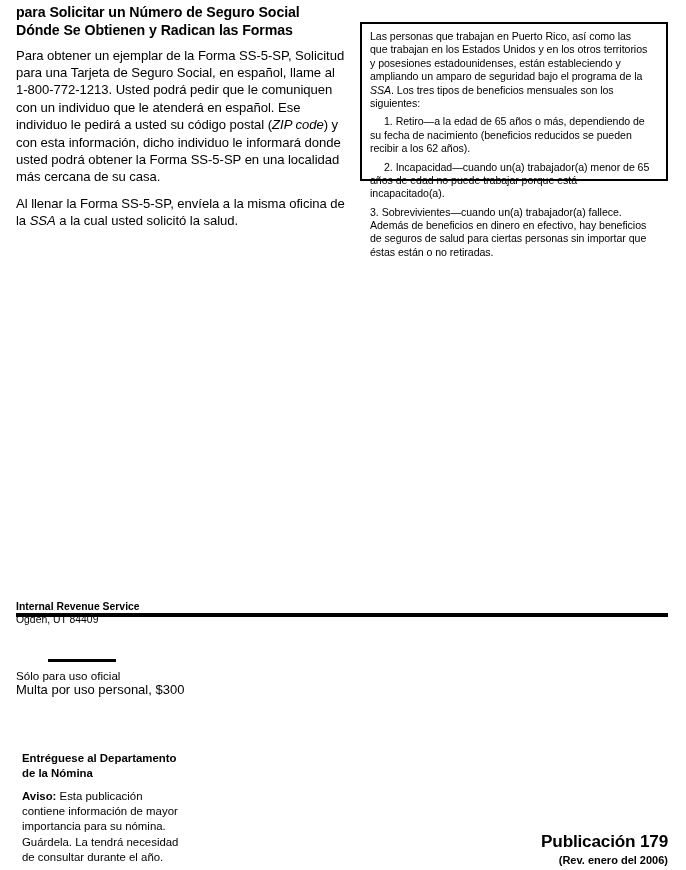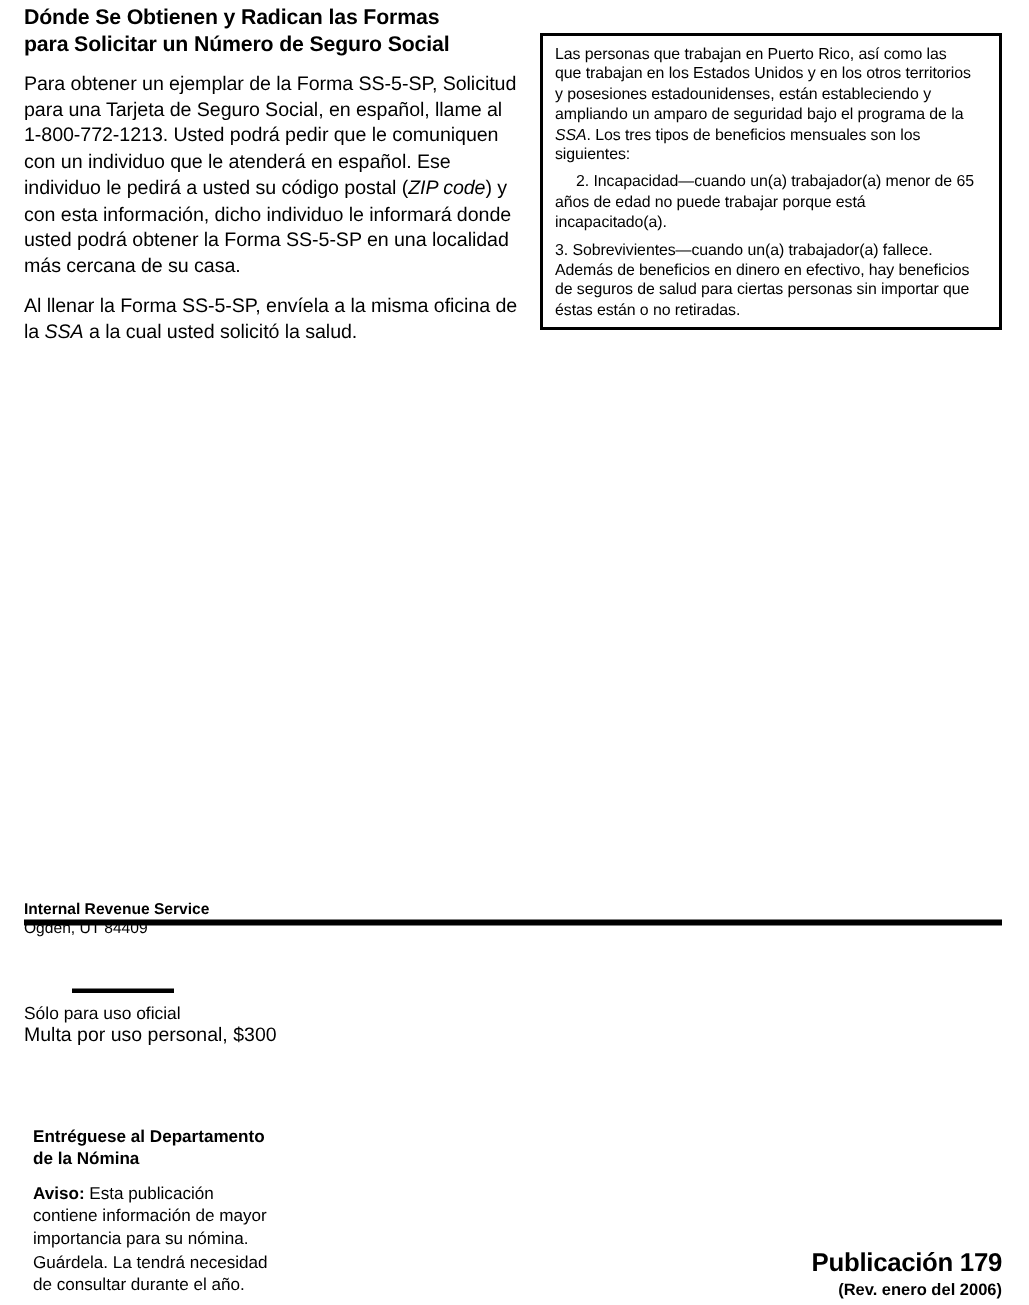--- a/index.html
+++ b/index.html
@@ -41,21 +41,21 @@
   }
   .body-para:last-child { margin-bottom: 0; }
   .ital { font-style: italic; }
 
   
   .callout-box {
     position: absolute;
     left: 360px;
     top: 22px;
     width: 308px;
-    height: 198px;
+    height: 159px;
     box-sizing: border-box;
     border: 2px solid #000000;
     padding: 6px 16px 0 8px;
   }
   .callout-para {
     font-size: 10.6px;
     line-height: 1.265;
     margin: 0 0 5px 0;
     letter-spacing: -0.05px;
   }
@@ -160,35 +160,36 @@
     line-height: 1.25;
     margin: 2px 0 0 0;
   }
 </style>
 </head>
 <body>
 
 <div class="left-col">
 
   <h1 class="doc-heading">
+    <span class="hl">para Solicitar un Número de Seguro Social</span>
     <span class="hl">Dónde Se Obtienen y Radican las Formas</span>
-    <span class="hl">para Solicitar un Número de Seguro Social</span>
   </h1>
 
   <p class="body-para"><span>Para obtener un ejemplar de la Forma SS-5-SP, Solicitud para una Tarjeta de Seguro Social, en español, llame al 1-800-772-1213. Usted podrá pedir que le comuniquen con un individuo que le atenderá en español. Ese individuo le pedirá a usted su código postal (</span><span class="ital">ZIP code</span><span>) y con esta información, dicho individuo le informará donde usted podrá obtener la Forma SS-5-SP en una localidad más cercana de su casa.</span></p>
 
 
   <p class="body-para"><span>Al llenar la Forma SS-5-SP, envíela a la misma oficina de la </span><span class="ital">SSA</span><span> a la cual usted solicitó la salud.</span></p>
 
 </div>
 
 <div class="callout-box">
 
   <p class="callout-para"><span>Las personas que trabajan en Puerto Rico, así como las que trabajan en los Estados Unidos y en los otros territorios y posesiones estadounidenses, están estableciendo y ampliando un amparo de seguridad bajo el programa de la </span><span class="ital">SSA</span><span>. Los tres tipos de beneficios mensuales son los siguientes:</span></p>
 
+  <p class="callout-para indent">1. Retiro—a la edad de 65 años o más, dependiendo de su fecha de nacimiento (beneficios reducidos se pueden recibir a los 62 años).</p>
 
   <p class="callout-para indent">2. Incapacidad—cuando un(a) trabajador(a) menor de 65 años de edad no puede trabajar porque está incapacitado(a).</p>
 
   <p class="callout-para">3. Sobrevivientes—cuando un(a) trabajador(a) fallece. Además de beneficios en dinero en efectivo, hay beneficios de seguros de salud para ciertas personas sin importar que éstas están o no retiradas.</p>
 
 </div>
 
 <div class="rule-thick"></div>
 
 <div class="irs-address">

